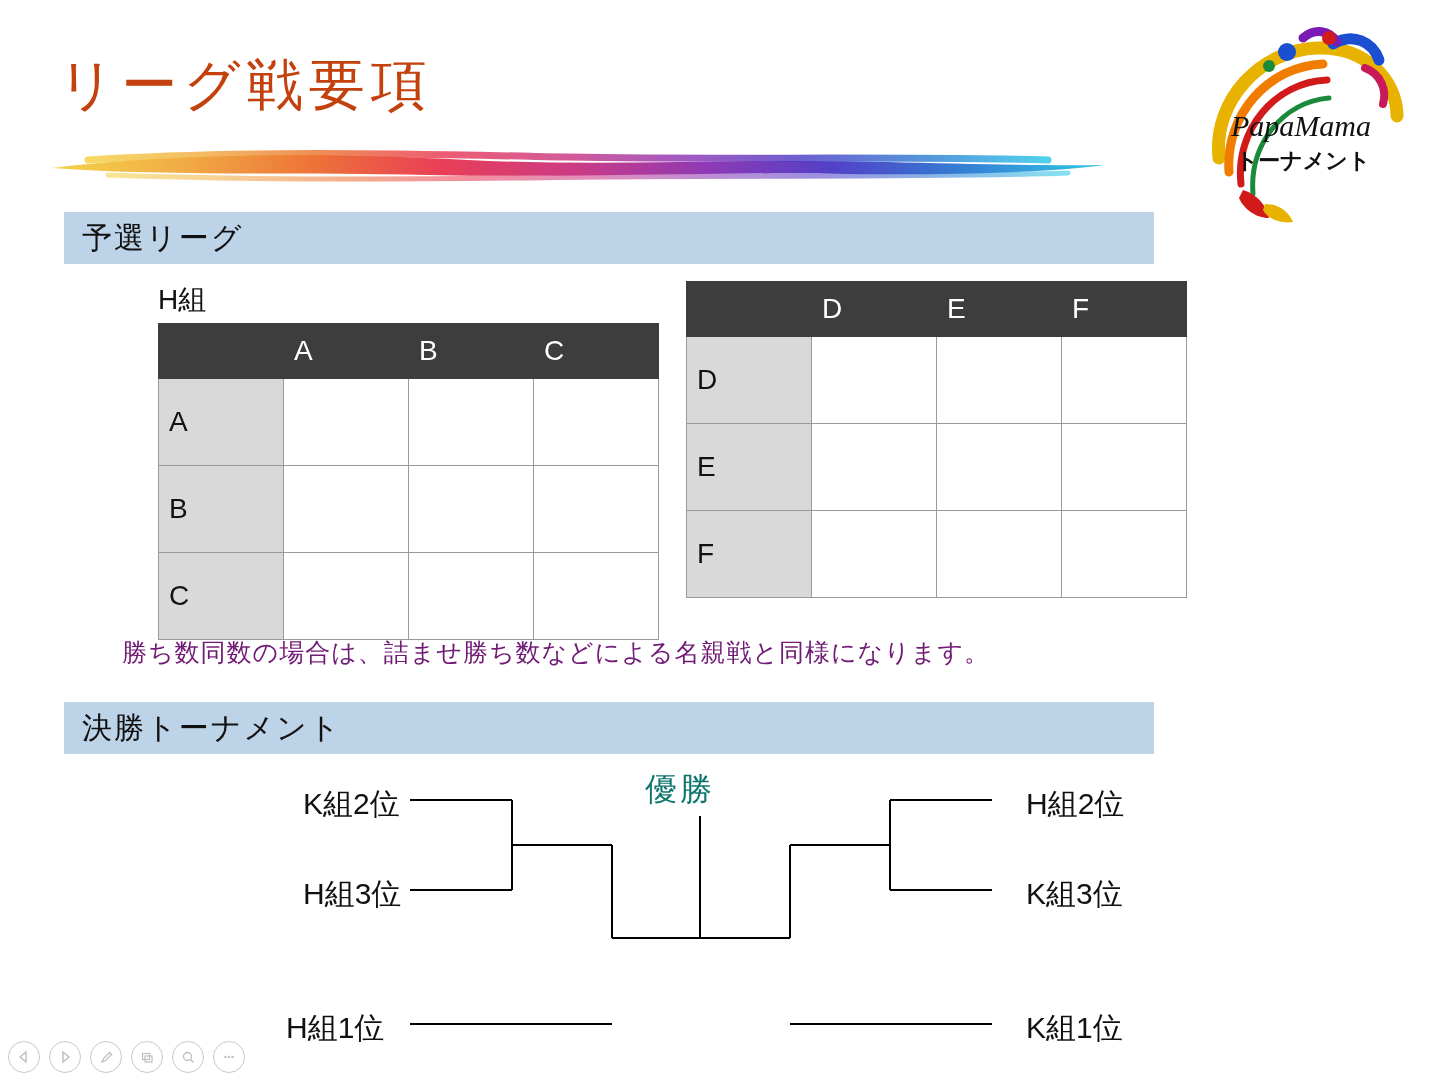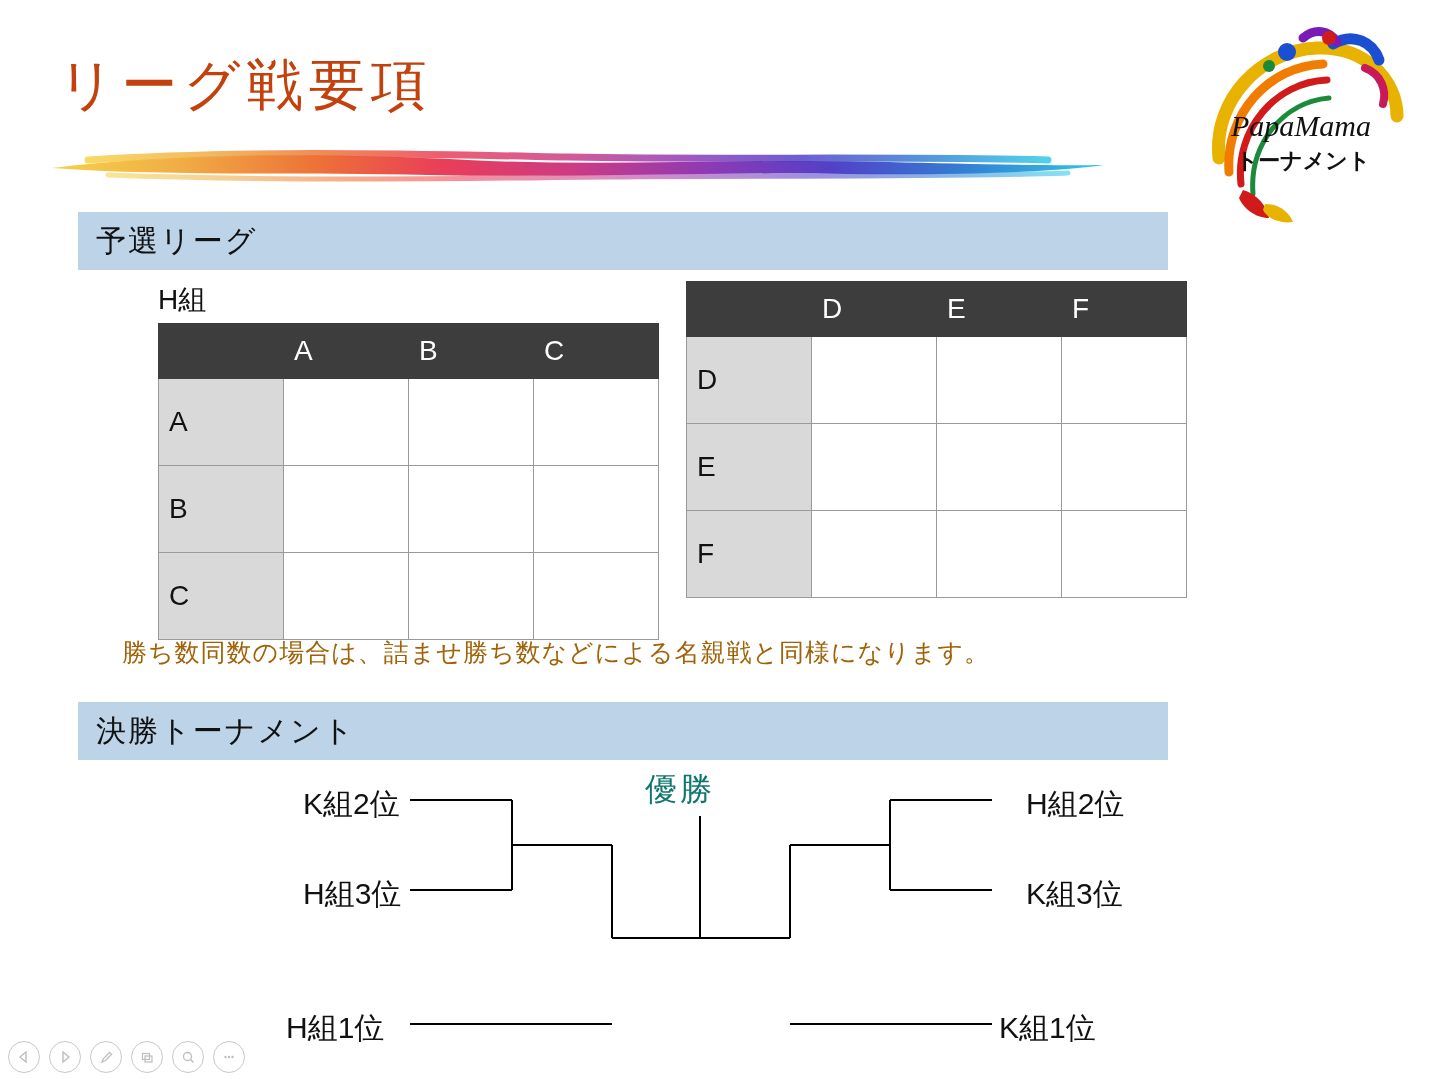--- a/index.html
+++ b/index.html
@@ -43,22 +43,22 @@
     right: 18px;
     top: 8px;
     width: 236px;
     height: 236px;
   }
 
   
   .section-bar {
     position: absolute;
     background: #bcd3e8;
-    height: 58px;
-    left: 78px;
+    height: 52px;
+    left: 64px;
     width: 1090px;
     display: flex;
     align-items: center;
   }
   .section-bar .label {
     font-family: "Liberation Serif", serif;
     font-size: 30px;
     letter-spacing: 2px;
     padding-left: 18px;
     color: #111;
@@ -107,21 +107,21 @@
   table.league td.first { width: 114px; }
 
   
   .note {
     position: absolute;
     left: 122px;
     top: 636px;
     font-size: 25px;
     font-family: "Liberation Serif", serif;
     letter-spacing: 1px;
-    color: #a16207;
+    color: #701a75;
     white-space: nowrap;
   }
 
   
   .bracket {
     position: absolute;
     left: 0;
     top: 756px;
     width: 1437px;
     height: 310px;
@@ -308,21 +308,21 @@
   </svg>
 
   <div class="champion">優勝</div>
 
   <div class="bk-label" style="left:283px; top:28px;">K組2位</div>
   <div class="bk-label" style="left:283px; top:118px;">H組3位</div>
   <div class="bk-label" style="left:266px; top:252px;">H組1位</div>
 
   <div class="bk-label" style="left:1006px; top:28px;">H組2位</div>
   <div class="bk-label" style="left:1006px; top:118px;">K組3位</div>
-  <div class="bk-label" style="left:979px; top:252px;">K組1位</div>
+  <div class="bk-label" style="left:1006px; top:252px;">K組1位</div>
 </div>
 
 <div class="toolbar">
   <div class="tb-btn">
     <svg width="14" height="14" viewBox="0 0 14 14">
         <polygon points="9,2 9,12 3,7" fill="none" stroke="#8a8a8a" stroke-width="1.4"></polygon>
       </svg>
   </div>
   <div class="tb-btn">
     <svg width="14" height="14" viewBox="0 0 14 14">

